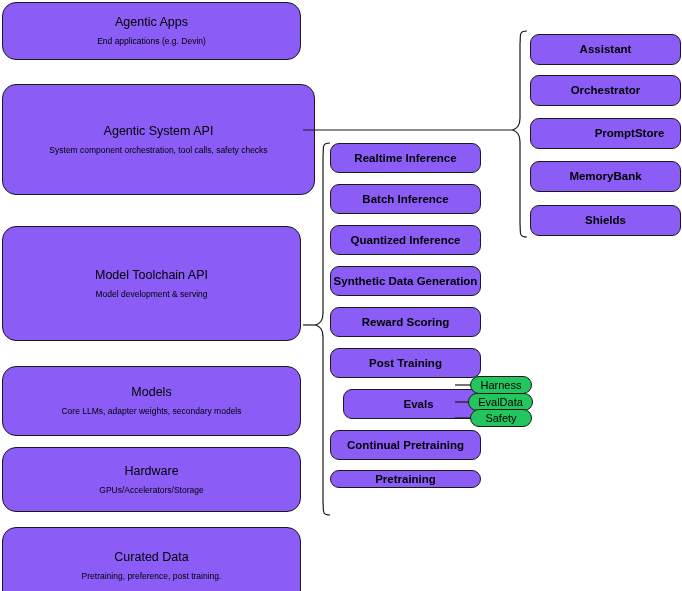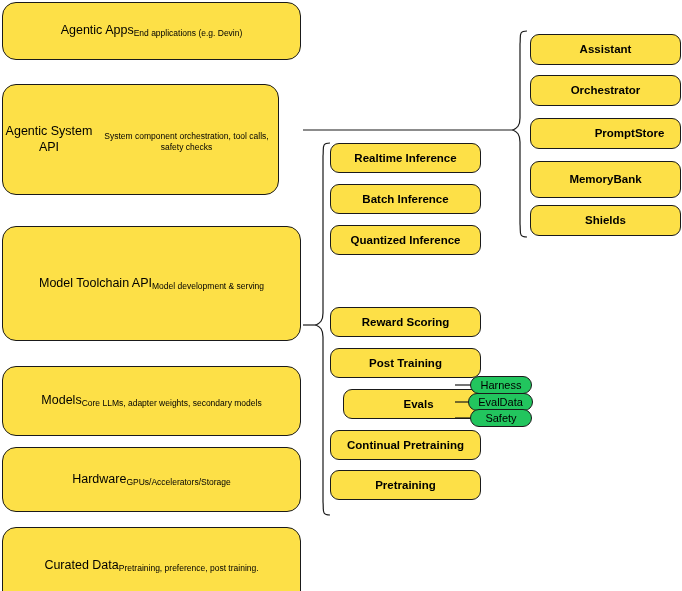--- a/index.html
+++ b/index.html
@@ -19,23 +19,23 @@
     background: #ffffff;
     overflow: hidden;
   }
 
   
   .box {
     position: absolute;
     box-sizing: border-box;
     border: 1.2px solid #1a1a1a;
     border-radius: 12px;
-    background: #fde047;
+    background: #8b5cf6;
     display: flex;
-    flex-direction: row;
+    flex-direction: column;
     align-items: center;
     justify-content: center;
     text-align: center;
     line-height: 1.25;
   }
 
   
   .layer {
     border-radius: 14px;
   }
@@ -117,21 +117,21 @@
     <line x1="455" y1="385" x2="478" y2="385"></line>
     <line x1="455" y1="402" x2="470" y2="402"></line>
     <line x1="455" y1="418" x2="478" y2="418"></line>
   </svg>
 
   <div class="box layer" style="left:2px; top:2px; width:299px; height:58px;">
     <div class="title">Agentic Apps</div>
     <div class="subtitle">End applications (e.g. Devin)</div>
   </div>
 
-  <div class="box layer" style="left:2px; top:84px; width:277px; height:111px;">
+  <div class="box layer" style="left:2px; top:84px; width:313px; height:111px;">
     <div class="title">Agentic System API</div>
     <div class="subtitle">System component orchestration, tool calls, safety checks</div>
   </div>
 
   <div class="box layer" style="left:2px; top:226px; width:299px; height:115px;">
     <div class="title">Model Toolchain API</div>
     <div class="subtitle">Model development &amp; serving</div>
   </div>
 
   <div class="box layer" style="left:2px; top:366px; width:299px; height:70px;">
@@ -151,33 +151,36 @@
 
   <div class="box cap" style="left:330px; top:143px; width:151px; height:30px;justify-content:center;">
     <span>Realtime Inference</span>
   </div>
   <div class="box cap" style="left:330px; top:184px; width:151px; height:30px;">
     <span>Batch Inference</span>
   </div>
   <div class="box cap" style="left:330px; top:225px; width:151px; height:30px;">
     <span>Quantized Inference</span>
   </div>
+  <div class="box cap" style="left:330px; top:266px; width:151px; height:30px;">
+    <span>Synthetic Data Generation</span>
+  </div>
   <div class="box cap" style="left:330px; top:307px; width:151px; height:30px;">
     <span>Reward Scoring</span>
   </div>
   <div class="box cap" style="left:330px; top:348px; width:151px; height:30px;">
     <span>Post Training</span>
   </div>
   <div class="box cap" style="left:330px; top:389px; width:151px; height:30px;margin-left:13px;">
     <span>Evals</span>
   </div>
   <div class="box cap" style="left:330px; top:430px; width:151px; height:30px;">
     <span>Continual Pretraining</span>
   </div>
-  <div class="box cap" style="left:330px; top:470px; width:151px; height:30px;">
+  <div class="box cap" style="left:330px; top:470px; width:151px; height:18px;">
     <span>Pretraining</span>
   </div>
 
   <div class="pill" style="left:470px; top:376px; width:62px; height:18px;">
     <span>Harness</span>
   </div>
   <div class="pill" style="left:468px; top:393px; width:65px; height:18px;">
     <span>EvalData</span>
   </div>
   <div class="pill" style="left:470px; top:409px; width:62px; height:18px;">
@@ -186,20 +189,20 @@
 
   <div class="box cap" style="left:530px; top:34px; width:151px; height:31px;">
     <span>Assistant</span>
   </div>
   <div class="box cap" style="left:530px; top:75px; width:151px; height:31px;">
     <span>Orchestrator</span>
   </div>
   <div class="box cap" style="left:530px; top:118px; width:151px; height:31px;padding-left:48px;">
     <span>PromptStore</span>
   </div>
-  <div class="box cap" style="left:530px; top:161px; width:151px; height:37px;">
+  <div class="box cap" style="left:530px; top:161px; width:151px; height:31px;">
     <span>MemoryBank</span>
   </div>
   <div class="box cap" style="left:530px; top:205px; width:151px; height:31px;">
     <span>Shields</span>
   </div>
 
 </div>
 
 </body></html>

